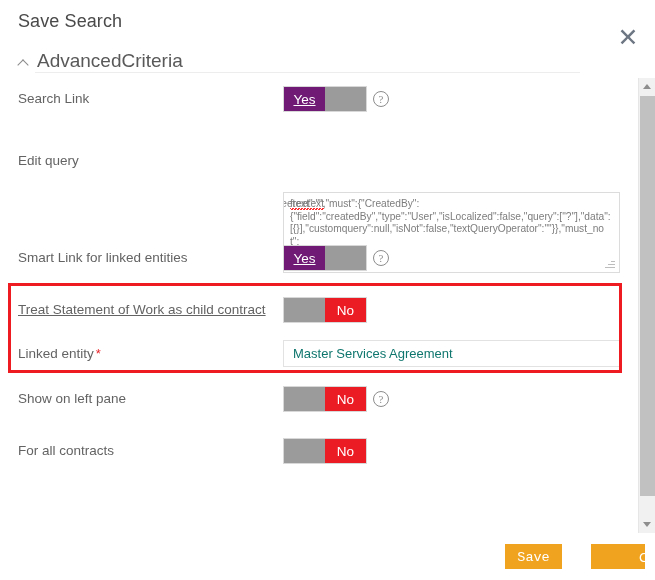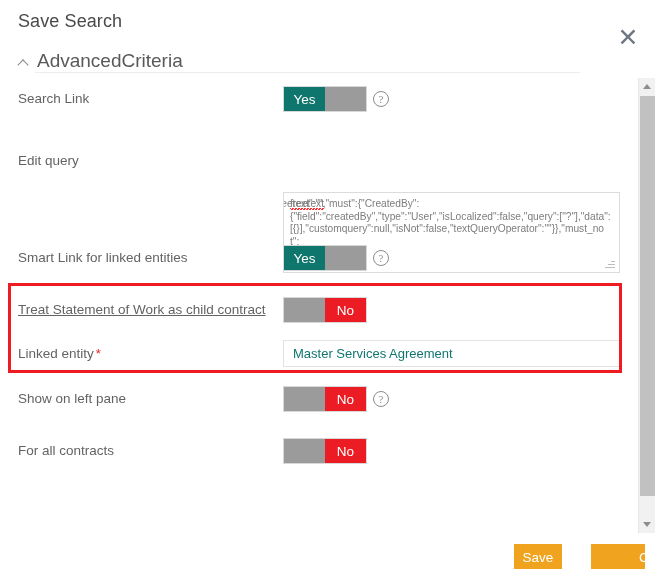--- a/index.html
+++ b/index.html
@@ -125,21 +125,21 @@
   .toggle .half {
     width: 50%;
     height: 100%;
     display: flex;
     align-items: center;
     justify-content: center;
     font-size: 13.5px;
     color: #ffffff;
   }
   .toggle .blank { background: #9b9b9b; color: transparent; }
-  .toggle.on  .on-half  { background: #0f766e; }
+  .toggle.on  .on-half  { background: #701a75; text-decoration: underline; }
   .toggle.off .off-half { background: #ec1c24; }
 
   
   .help-icon {
     position: absolute;
     width: 16px;
     height: 16px;
     border: 1.2px solid #8c8c8c;
     border-radius: 50%;
     color: #8c8c8c;
@@ -273,21 +273,21 @@
     height: 25px;
     background: #f0a31e;
     color: #ffffff;
     border: none;
     font-size: 13.5px;
     font-family: "Liberation Sans", sans-serif;
     cursor: pointer;
     line-height: 25px;
     text-align: center;
   }
-  .btn-save   { right: 93px; width: 48px; }
+  .btn-save   { right: 93px; width: 57px; font-family: Liberation Mono, monospace; }
   .btn-cancel { right: 10px; width: 50px; padding-left: 48px; }
 </style>
 </head>
 <body>
 
 <div id="app">
 
   <div class="dlg-title">Save Search</div>
   <div class="close-btn">✕</div>
 

